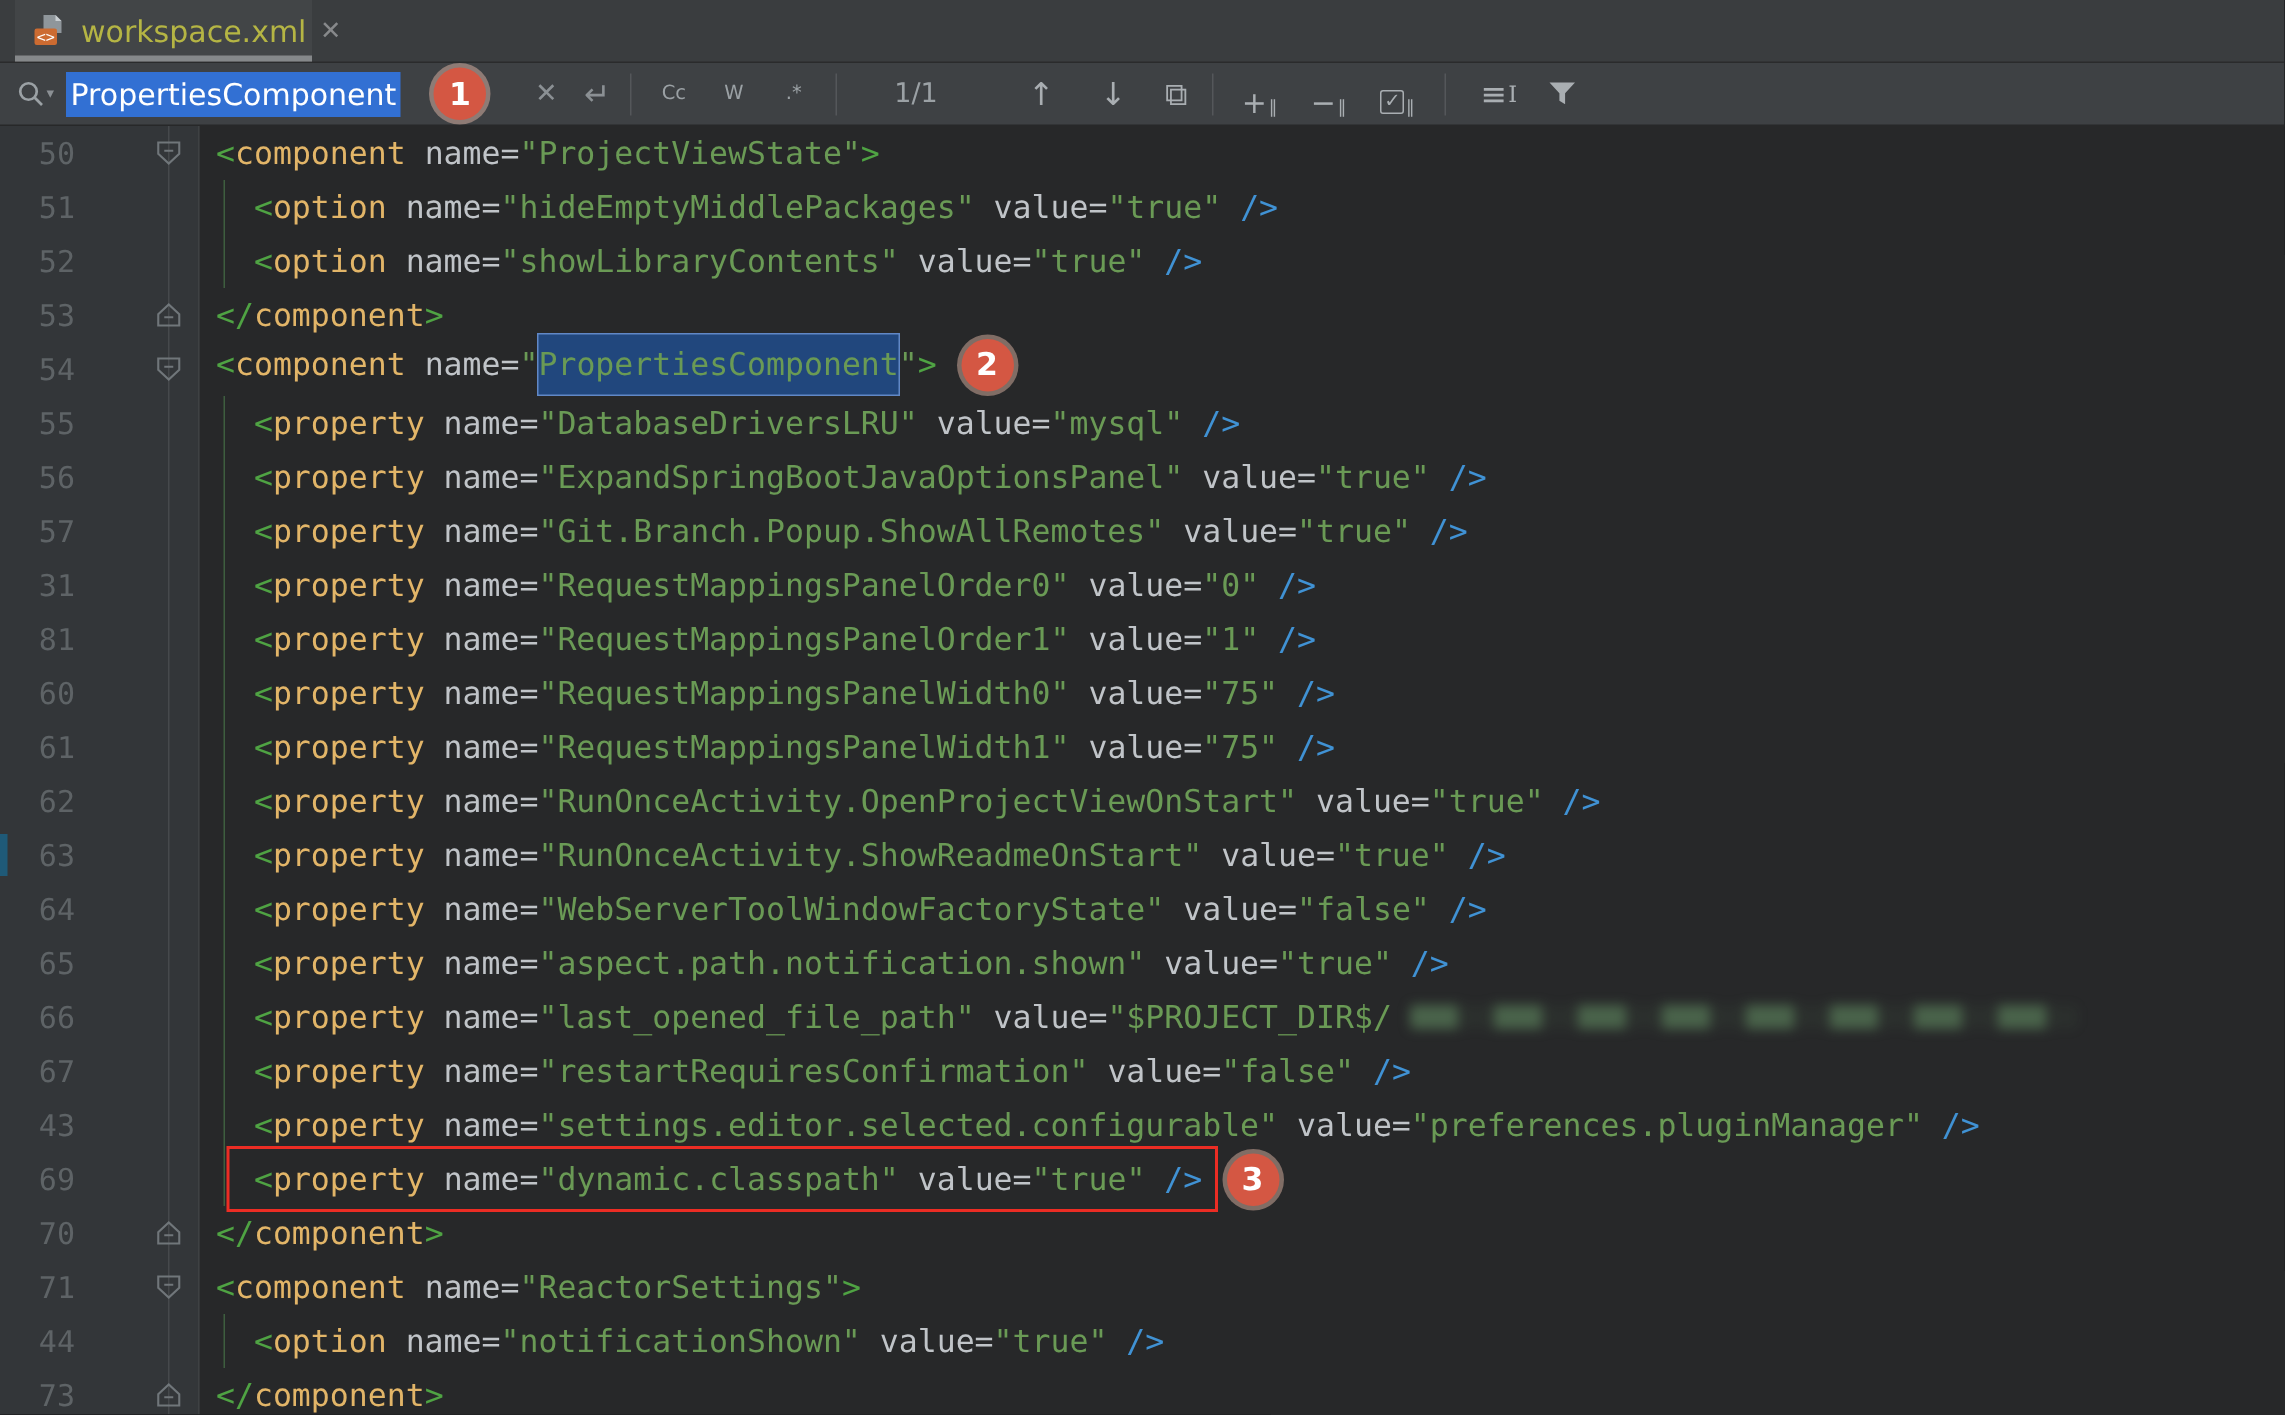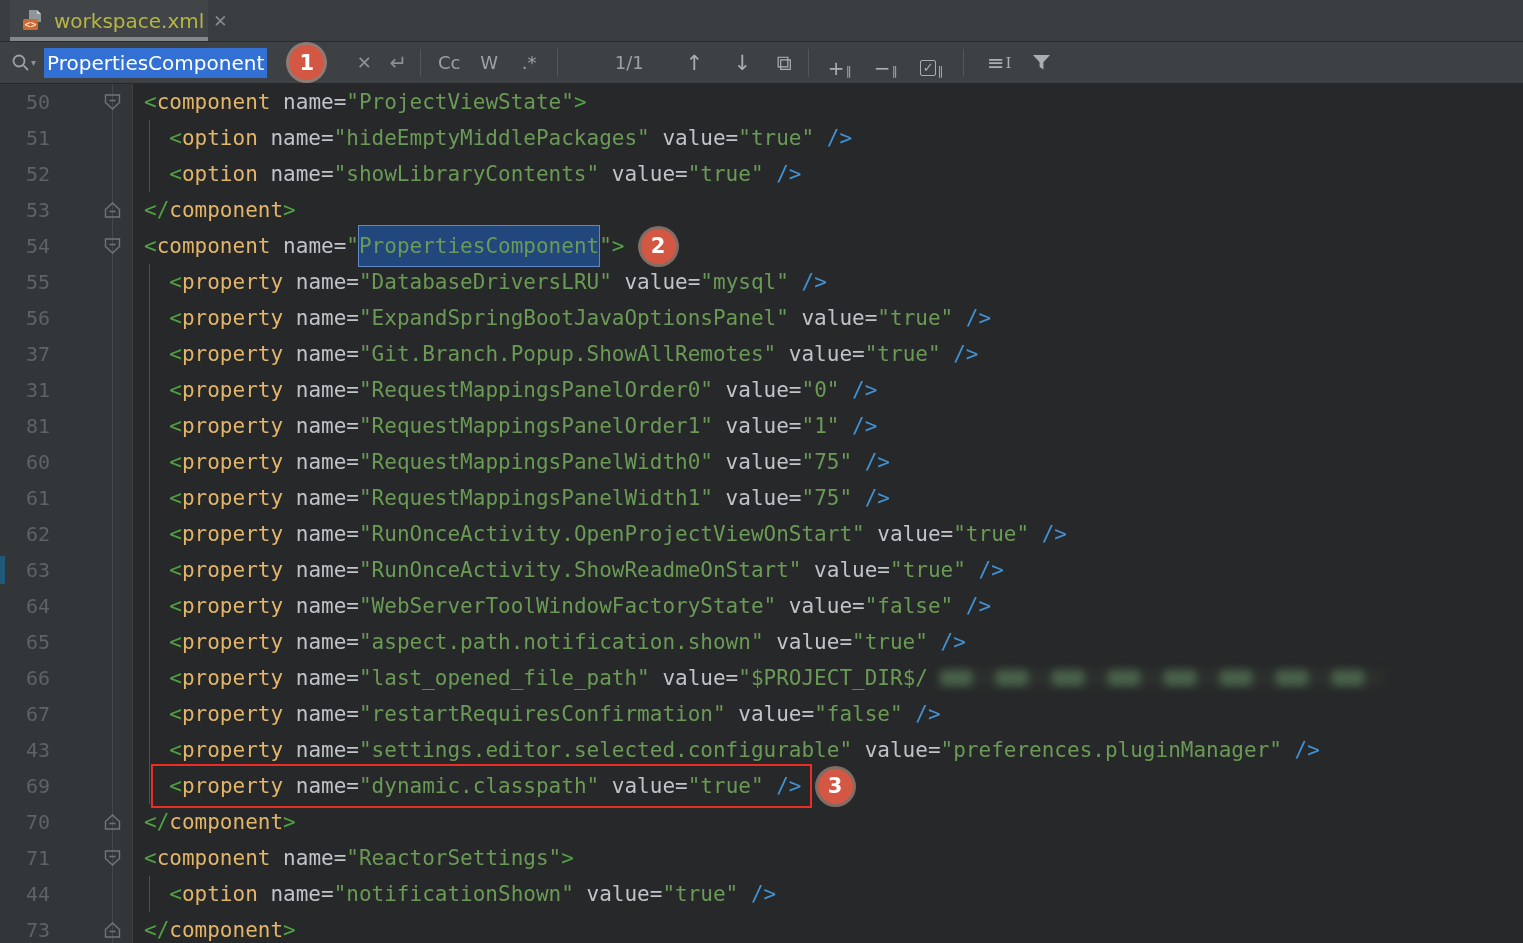--- a/index.html
+++ b/index.html
@@ -32,37 +32,37 @@
   .mag .caret{font-size:10px;color:#8b9094;margin-left:-1px}
   .query{margin-left:8px;font-size:20px;color:#fff;white-space:pre}
   .query .sel{background:var(--selection_bg);padding:3px 3px}
   .badge{display:inline-flex;align-items:center;justify-content:center;width:35px;height:35px;border-radius:50%;
          background:var(--badge);color:#fff;font:bold 21px "DejaVu Sans",sans-serif;
          box-shadow:0 0 0 3px rgba(252,205,185,.42);flex:0 0 auto}
   .fb-badge{margin-left:22px}
   .clear{margin-left:26px;font-size:18px;color:#8b9094}
   .newline{margin-left:6px;font-size:21px;color:#8b9094}
   .vdiv{width:1px;height:28px;background:#54575a;margin:0 8px;flex:0 0 auto}
-  .togglebtn{font-size:18px;color:#9ba1a5;margin:0 3px;min-width:34px}
-  .counter{margin-left:30px;width:66px;text-align:center;font-size:18px;color:#9ba1a5}
+  .togglebtn{font-size:13px;color:#9ba1a5;margin:0 3px;min-width:34px}
+  .counter{margin-left:30px;width:66px;font-size:18px;color:#9ba1a5}
   .navarrow{font-size:21px;margin-left:16px;min-width:32px}
   .sq{font-size:21px;margin-left:10px;min-width:32px}
   .occ{display:inline-flex;align-items:flex-end;margin:0 5px;min-width:36px;justify-content:center}
   .occ .main{font-size:20px;line-height:20px}
   .occ .main.boxed{font-size:13px;line-height:14px;border:1.5px solid var(--icon);border-radius:2px;
                    width:16px;height:16px;display:inline-flex;align-items:center;justify-content:center;margin-bottom:2px}
   .occ .sub{font-size:12px;margin-left:1px;line-height:12px;margin-bottom:1px;letter-spacing:1px}
   .viewopt{display:inline-flex;align-items:center;margin-left:10px;min-width:34px;justify-content:center}
   .viewopt .lines{font-size:21px}
   .viewopt .cur{font-size:15px;margin-left:1px;font-family:"DejaVu Serif",serif}
   .funnel{margin-left:10px;line-height:0;min-width:30px;display:inline-flex;justify-content:center}
 
   
   .editor{position:relative;height:859px;overflow:hidden}
-  .line{display:flex;height:36px;align-items:center;position:relative}
+  .line{display:flex;height:36px;align-items:flex-end;position:relative}
   .gutter{flex:0 0 133px;width:133px;height:100%;background:var(--gutter_bg);border-right:1px solid #3e4143;
           display:flex;align-items:center;position:relative}
   .gutter::after{content:'';position:absolute;left:112px;top:0;bottom:0;width:1px;background:var(--fold_line);opacity:.55}
   .lnum{width:50px;text-align:right;color:var(--linenum);font:20px "DejaVu Sans Mono",monospace}
   .foldicon{position:absolute;left:103px;top:50%;transform:translateY(-50%);line-height:0;z-index:2;cursor:pointer}
   .content{font:21px/36px "DejaVu Sans Mono",monospace;white-space:pre;padding-left:11px;position:relative;display:flex;align-items:center}
   .guide{position:absolute;left:149px;top:0;bottom:0;width:1px;background:var(--indent_guide);opacity:.8}
   .seg-t{color:var(--tag)} .seg-a{color:var(--attr)} .seg-s{color:var(--string)}
   .seg-g{color:var(--bracket)} .seg-b{color:var(--selfclose)}
   .seg-hl{color:var(--string);background:var(--match_bg);border:1px solid var(--match_border);margin:0 -1px;padding:2px 0}
@@ -194,21 +194,21 @@
       </div>
       <div class="line">
         <div class="gutter">
           <span class="lnum">56</span>
         </div>
         <div class="guide"></div>
         <div class="content"><span class="seg-g">  &lt;</span><span class="seg-t">property</span><span class="seg-a"> name=</span><span class="seg-s">"ExpandSpringBootJavaOptionsPanel"</span><span class="seg-a"> value=</span><span class="seg-s">"true"</span><span class="seg-b"> /&gt;</span></div>
       </div>
       <div class="line">
         <div class="gutter">
-          <span class="lnum">37</span>
+          <span class="lnum">57</span>
         </div>
         <div class="guide"></div>
         <div class="content"><span class="seg-g">  &lt;</span><span class="seg-t">property</span><span class="seg-a"> name=</span><span class="seg-s">"Git.Branch.Popup.ShowAllRemotes"</span><span class="seg-a"> value=</span><span class="seg-s">"true"</span><span class="seg-b"> /&gt;</span></div>
       </div>
       <div class="line">
         <div class="gutter">
           <span class="lnum">31</span>
         </div>
         <div class="guide"></div>
         <div class="content"><span class="seg-g">  &lt;</span><span class="seg-t">property</span><span class="seg-a"> name=</span><span class="seg-s">"RequestMappingsPanelOrder0"</span><span class="seg-a"> value=</span><span class="seg-s">"0"</span><span class="seg-b"> /&gt;</span></div>

